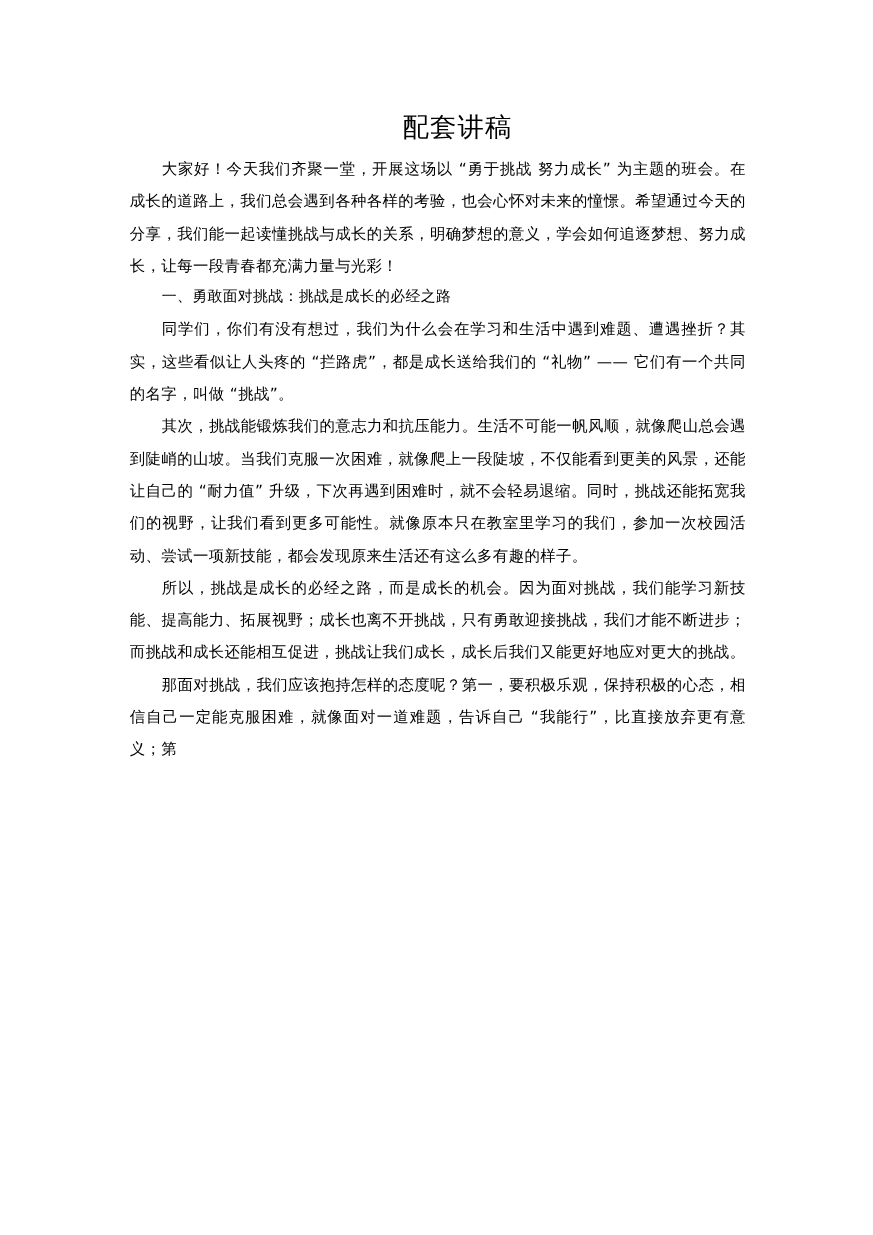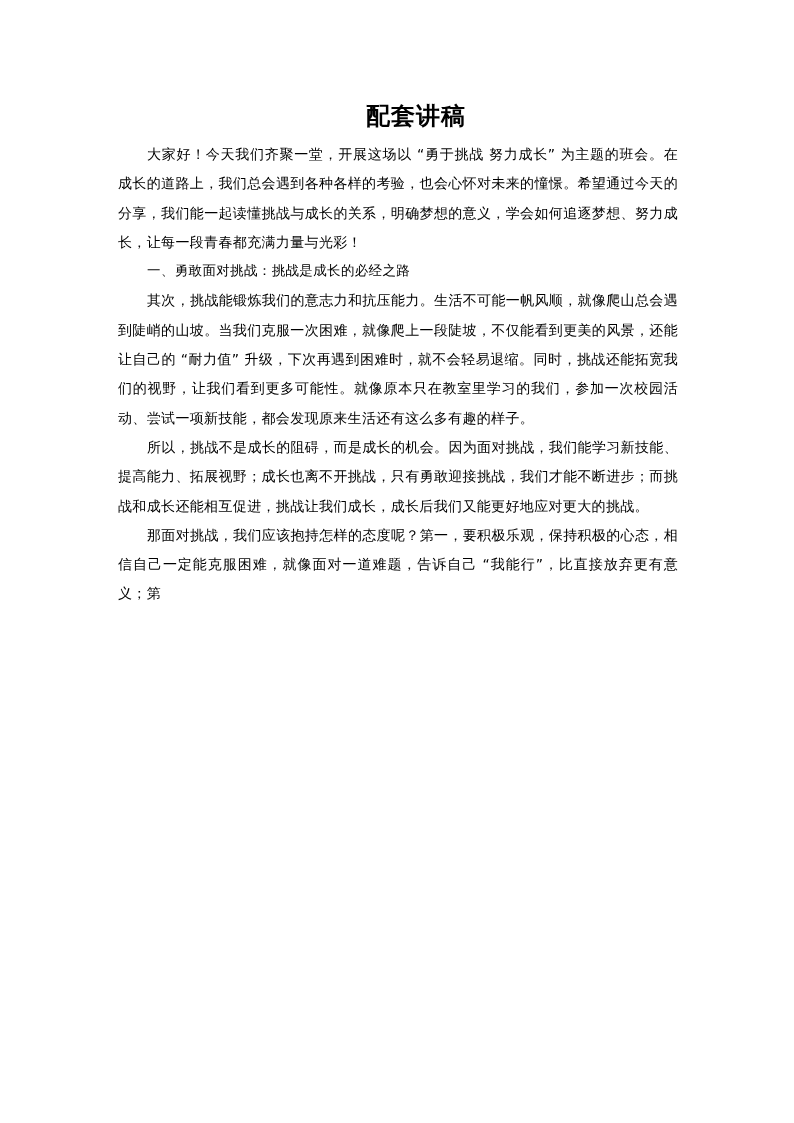--- a/index.html
+++ b/index.html
@@ -17,21 +17,21 @@
   }
   .page {
     position: absolute;
     left: 118px;
     top: 96px;
     width: 560px;
   }
   .title {
     text-align: center;
     font-size: 24px;
-    font-weight: bold;
+    font-weight: normal;
     line-height: 40px;
     height: 44px;
     margin: 0;
     padding-left: 36px;
     letter-spacing: 1px;
   }
   .para {
     font-size: 14px;
     line-height: 29.3px;
     margin: 0;
@@ -44,16 +44,17 @@
     font-size: 13.5px;
   }
 </style>
 </head>
 <body>
 
 <div class="page">
   <h1 class="title">配套讲稿</h1>
   <p class="para">大家好！今天我们齐聚一堂，开展这场以 “勇于挑战 努力成长” 为主题的班会。在成长的道路上，我们总会遇到各种各样的考验，也会心怀对未来的憧憬。希望通过今天的分享，我们能一起读懂挑战与成长的关系，明确梦想的意义，学会如何追逐梦想、努力成长，让每一段青春都充满力量与光彩！</p>
   <p class="para heading">一、勇敢面对挑战：挑战是成长的必经之路</p>
+  <p class="para">同学们，你们有没有想过，我们为什么会在学习和生活中遇到难题、遭遇挫折？其实，这些看似让人头疼的 “拦路虎”，都是成长送给我们的 “礼物” —— 它们有一个共同的名字，叫做 “挑战”。</p>
   <p class="para">其次，挑战能锻炼我们的意志力和抗压能力。生活不可能一帆风顺，就像爬山总会遇到陡峭的山坡。当我们克服一次困难，就像爬上一段陡坡，不仅能看到更美的风景，还能让自己的 “耐力值” 升级，下次再遇到困难时，就不会轻易退缩。同时，挑战还能拓宽我们的视野，让我们看到更多可能性。就像原本只在教室里学习的我们，参加一次校园活动、尝试一项新技能，都会发现原来生活还有这么多有趣的样子。</p>
-  <p class="para">所以，挑战不是成长的阻碍，而是成长的机会。因为面对挑战，我们能学习新技能、提高能力、拓展视野；成长也离不开挑战，只有勇敢迎接挑战，我们才能不断进步；而挑战和成长还能相互促进，挑战让我们成长，成长后我们又能更好地应对更大的挑战。</p>
+  <p class="para">所以，挑战是成长的必经之路，而是成长的机会。因为面对挑战，我们能学习新技能、提高能力、拓展视野；成长也离不开挑战，只有勇敢迎接挑战，我们才能不断进步；而挑战和成长还能相互促进，挑战让我们成长，成长后我们又能更好地应对更大的挑战。</p>
   <p class="para">那面对挑战，我们应该抱持怎样的态度呢？第一，要积极乐观，保持积极的心态，相信自己一定能克服困难，就像面对一道难题，告诉自己 “我能行”，比直接放弃更有意义；第</p>
 </div>
 
 </body></html>

